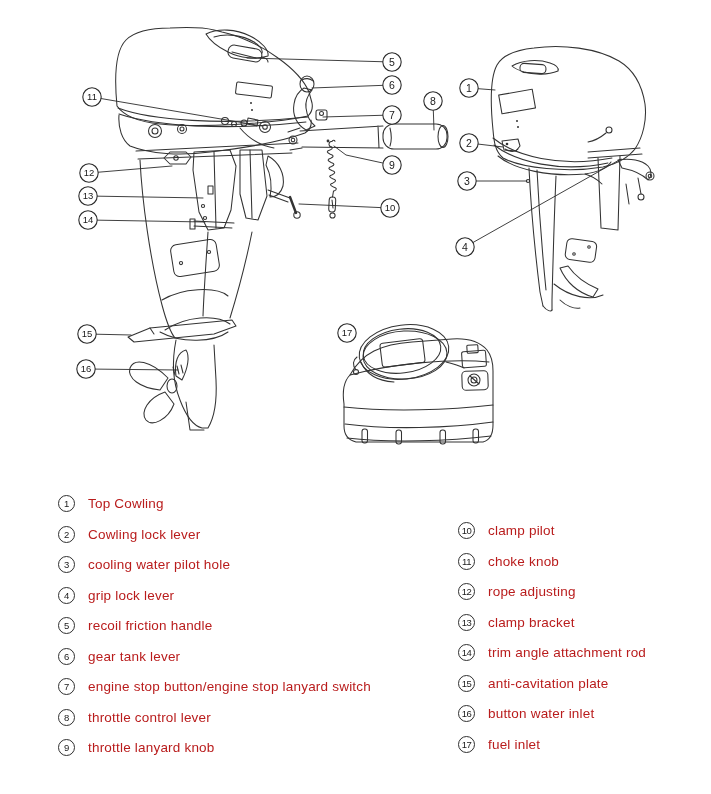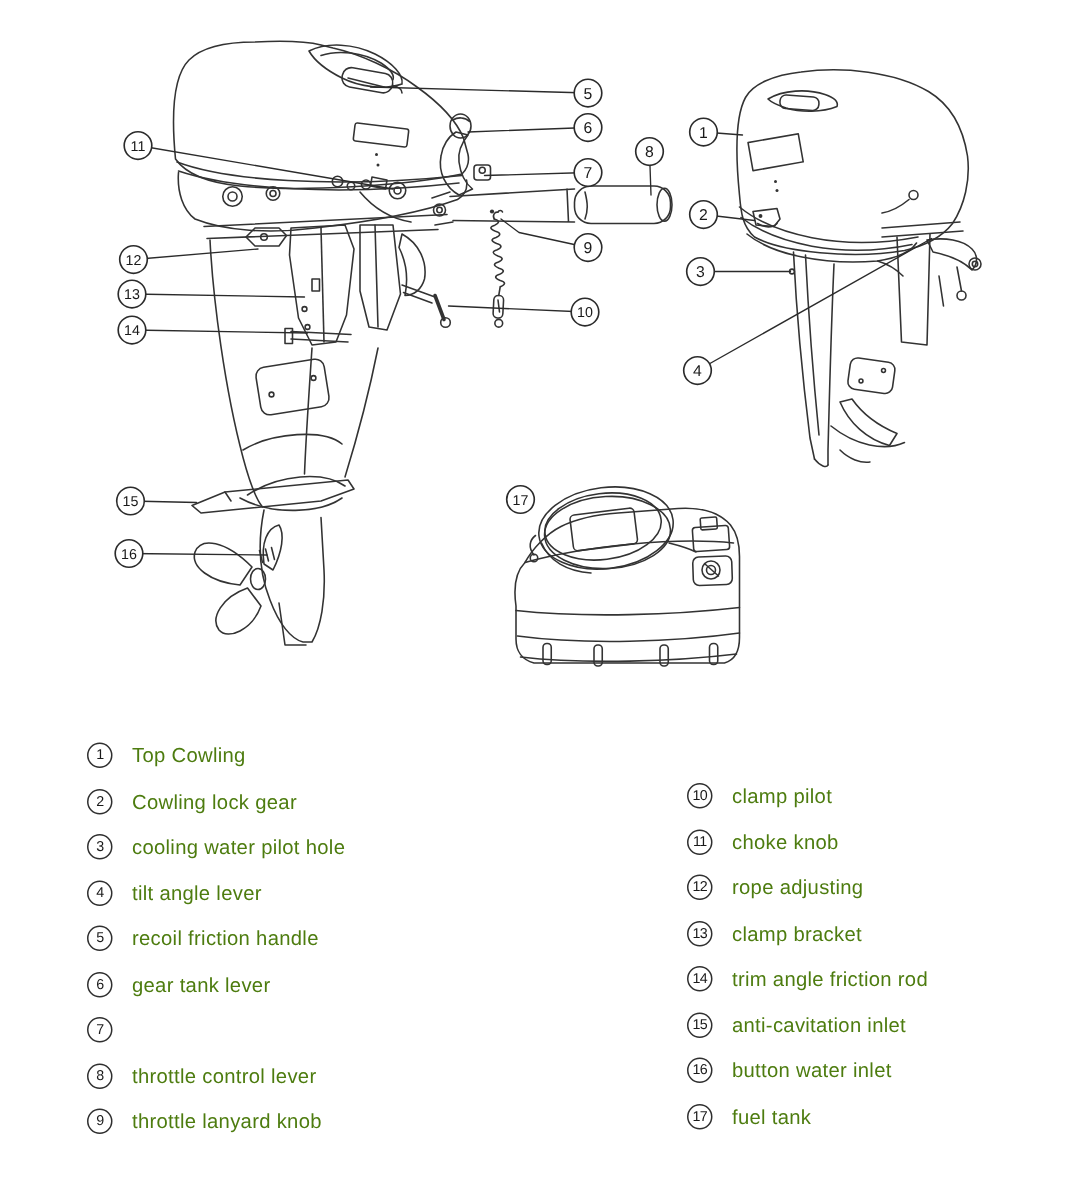--- a/index.html
+++ b/index.html
@@ -23,21 +23,21 @@
     text-anchor:middle;
   }
   .legend-col { position:absolute; }
   .legend-row { display:flex; align-items:center; height:17px; margin-bottom:13.5px; }
   .badge {
     flex:0 0 auto; width:15px; height:15px; border:1.2px solid #2f2f2f;
     border-radius:50%; display:flex; align-items:center; justify-content:center;
     font-size:9.5px; letter-spacing:-0.5px; color:#1a1a1a;
   }
   .label {
-    margin-left:13px; font-size:13.5px; color:#4d7c0f;
+    margin-left:13px; font-size:13.5px; color:#b91c1c;
     letter-spacing:0.2px; white-space:nowrap;
   }
 </style>
 </head>
 <body>
 
 <div class="page">
 
   <svg class="diagram" width="711" height="480" viewBox="0 0 711 480">
 
@@ -277,40 +277,41 @@
       </g>
   </svg>
 
   <div class="legend-col" style="left:58px; top:495px;">
       <div class="legend-row">
         <span class="badge">1</span>
         <span class="label">Top Cowling</span>
       </div>
       <div class="legend-row">
         <span class="badge">2</span>
-        <span class="label">Cowling lock gear</span>
+        <span class="label">Cowling lock lever</span>
       </div>
       <div class="legend-row">
         <span class="badge">3</span>
         <span class="label">cooling water pilot hole</span>
       </div>
       <div class="legend-row">
         <span class="badge">4</span>
-        <span class="label">tilt angle lever</span>
+        <span class="label">grip lock lever</span>
       </div>
       <div class="legend-row">
         <span class="badge">5</span>
         <span class="label">recoil friction handle</span>
       </div>
       <div class="legend-row">
         <span class="badge">6</span>
         <span class="label">gear tank lever</span>
       </div>
       <div class="legend-row">
         <span class="badge">7</span>
+        <span class="label">engine stop button/engine stop lanyard switch</span>
       </div>
       <div class="legend-row">
         <span class="badge">8</span>
         <span class="label">throttle control lever</span>
       </div>
       <div class="legend-row">
         <span class="badge">9</span>
         <span class="label">throttle lanyard knob</span>
       </div>
     </div>
@@ -326,28 +327,28 @@
       <div class="legend-row">
         <span class="badge">12</span>
         <span class="label">rope adjusting</span>
       </div>
       <div class="legend-row">
         <span class="badge">13</span>
         <span class="label">clamp bracket</span>
       </div>
       <div class="legend-row">
         <span class="badge">14</span>
-        <span class="label">trim angle friction rod</span>
+        <span class="label">trim angle attachment rod</span>
       </div>
       <div class="legend-row">
         <span class="badge">15</span>
-        <span class="label">anti-cavitation inlet</span>
+        <span class="label">anti-cavitation plate</span>
       </div>
       <div class="legend-row">
         <span class="badge">16</span>
         <span class="label">button water inlet</span>
       </div>
       <div class="legend-row">
         <span class="badge">17</span>
-        <span class="label">fuel tank</span>
+        <span class="label">fuel inlet</span>
       </div>
     </div>
 </div>
 
 </body></html>

